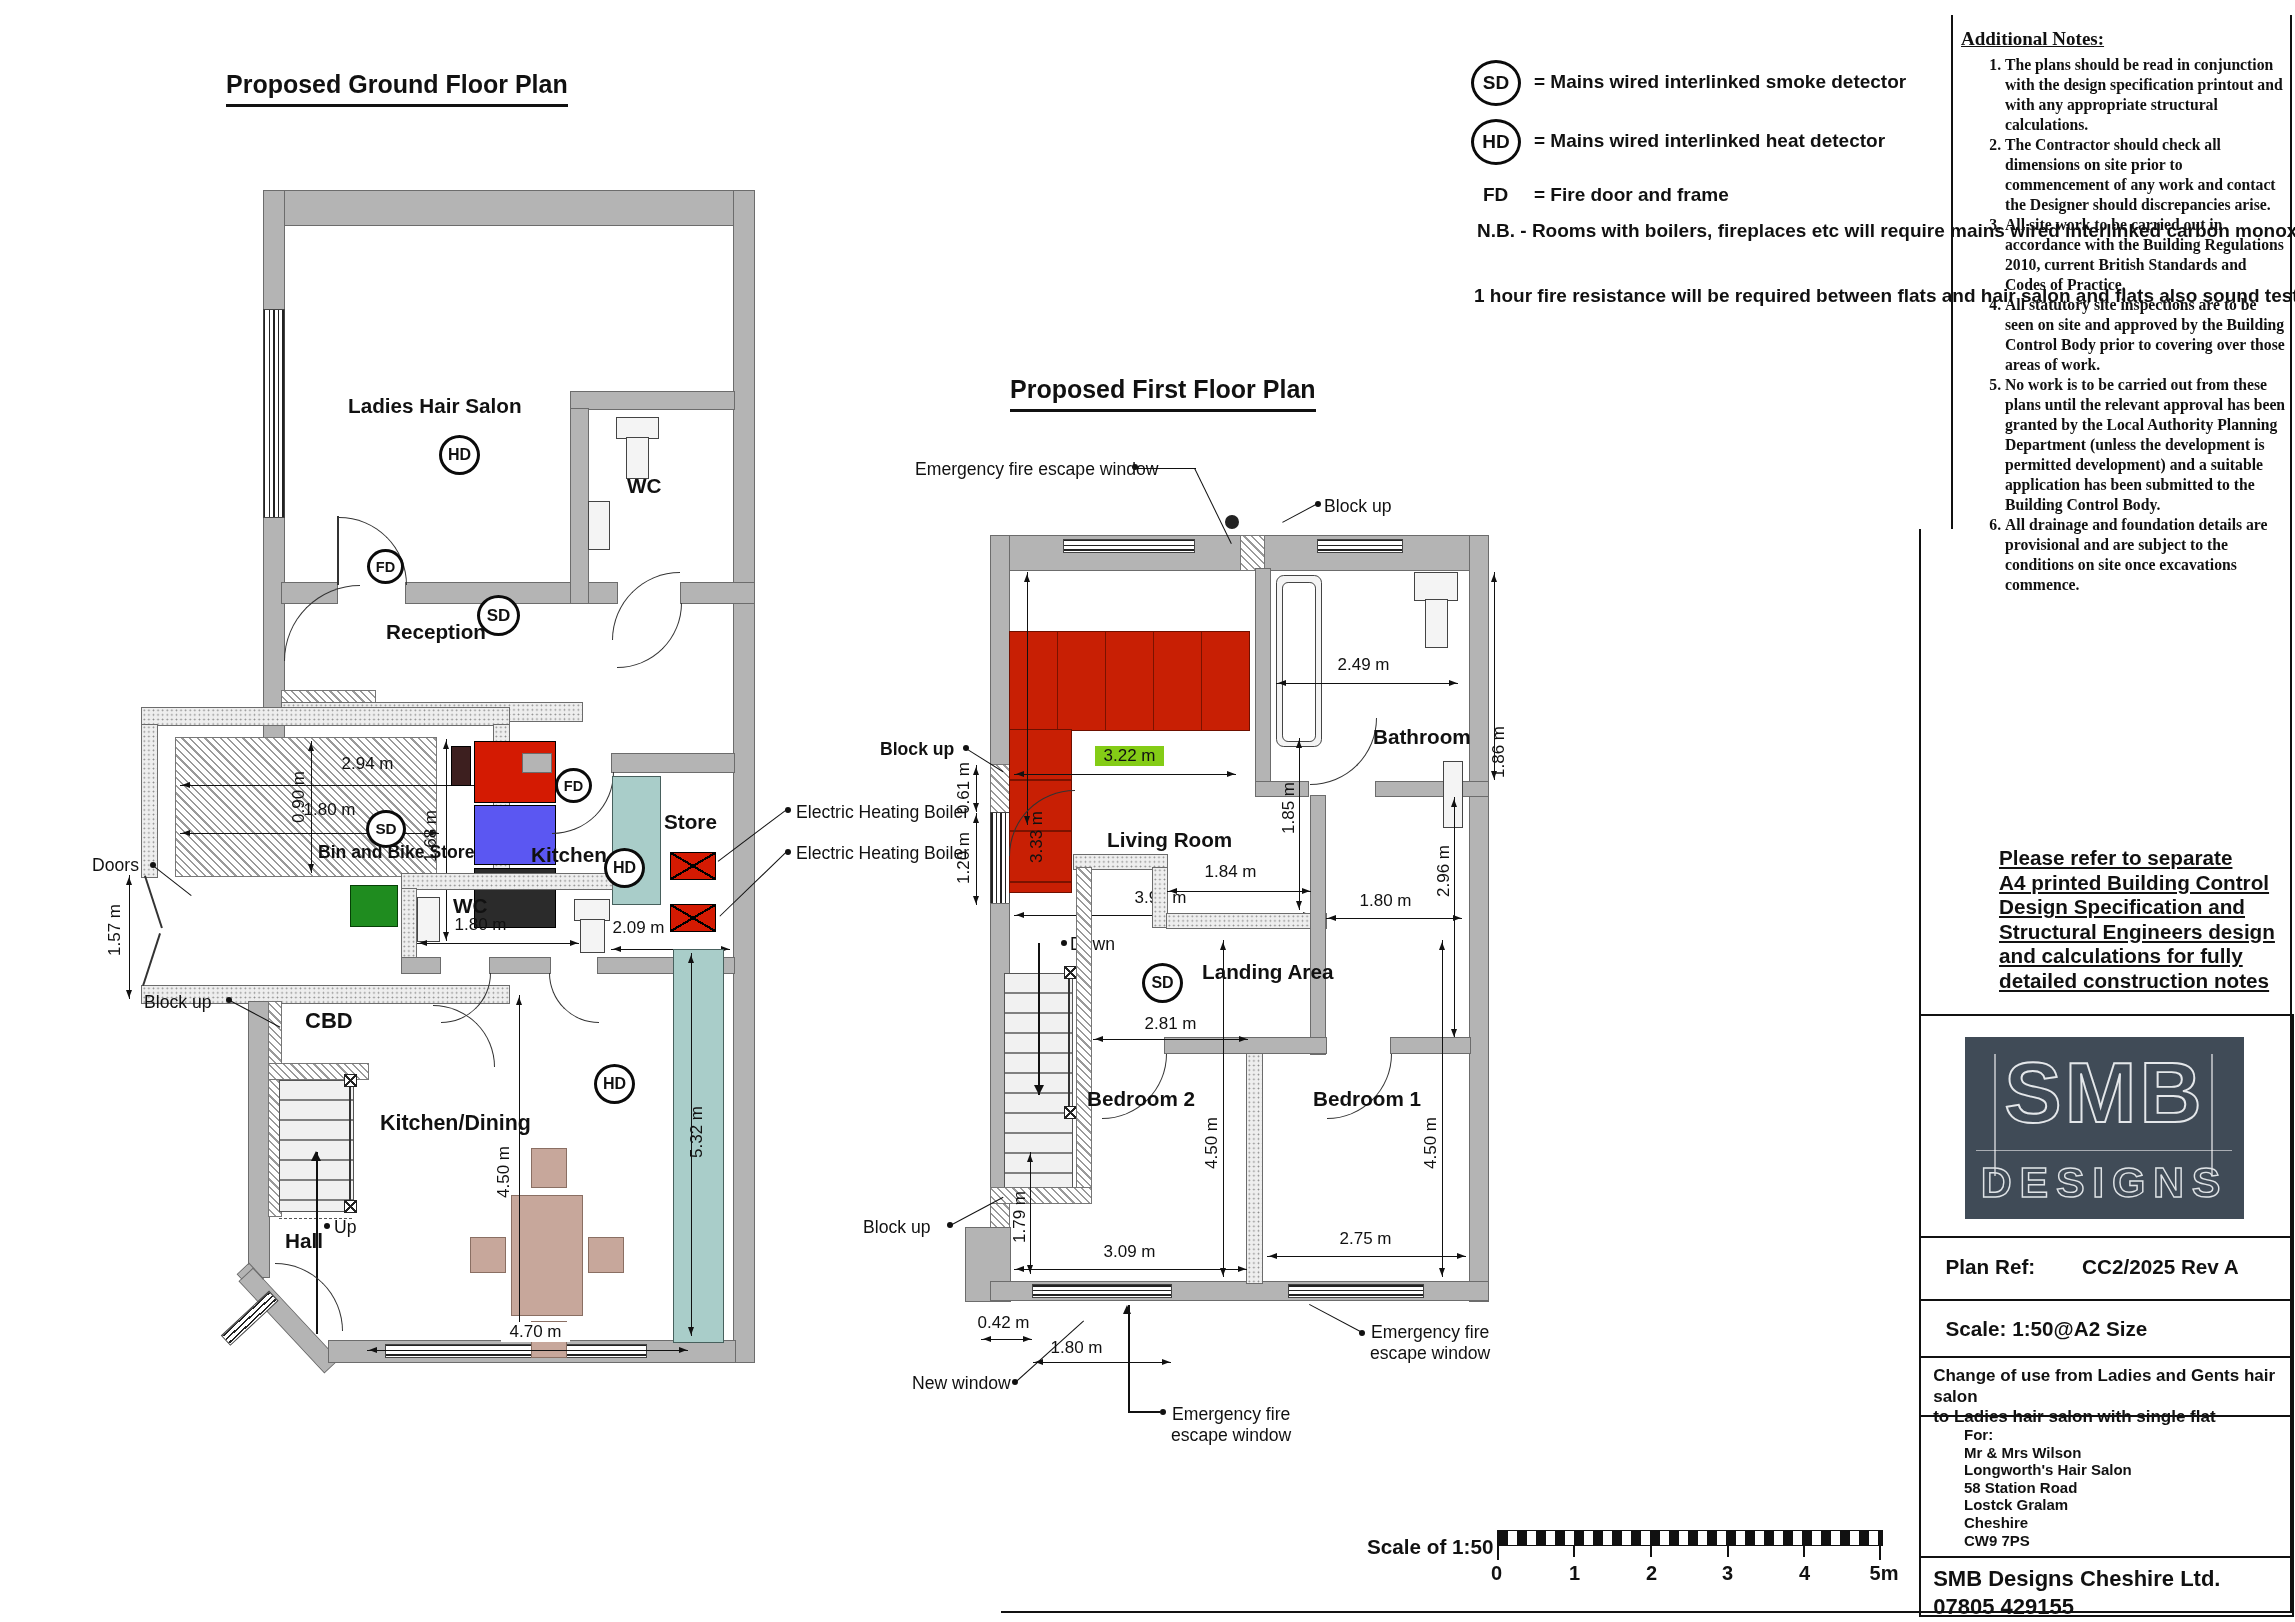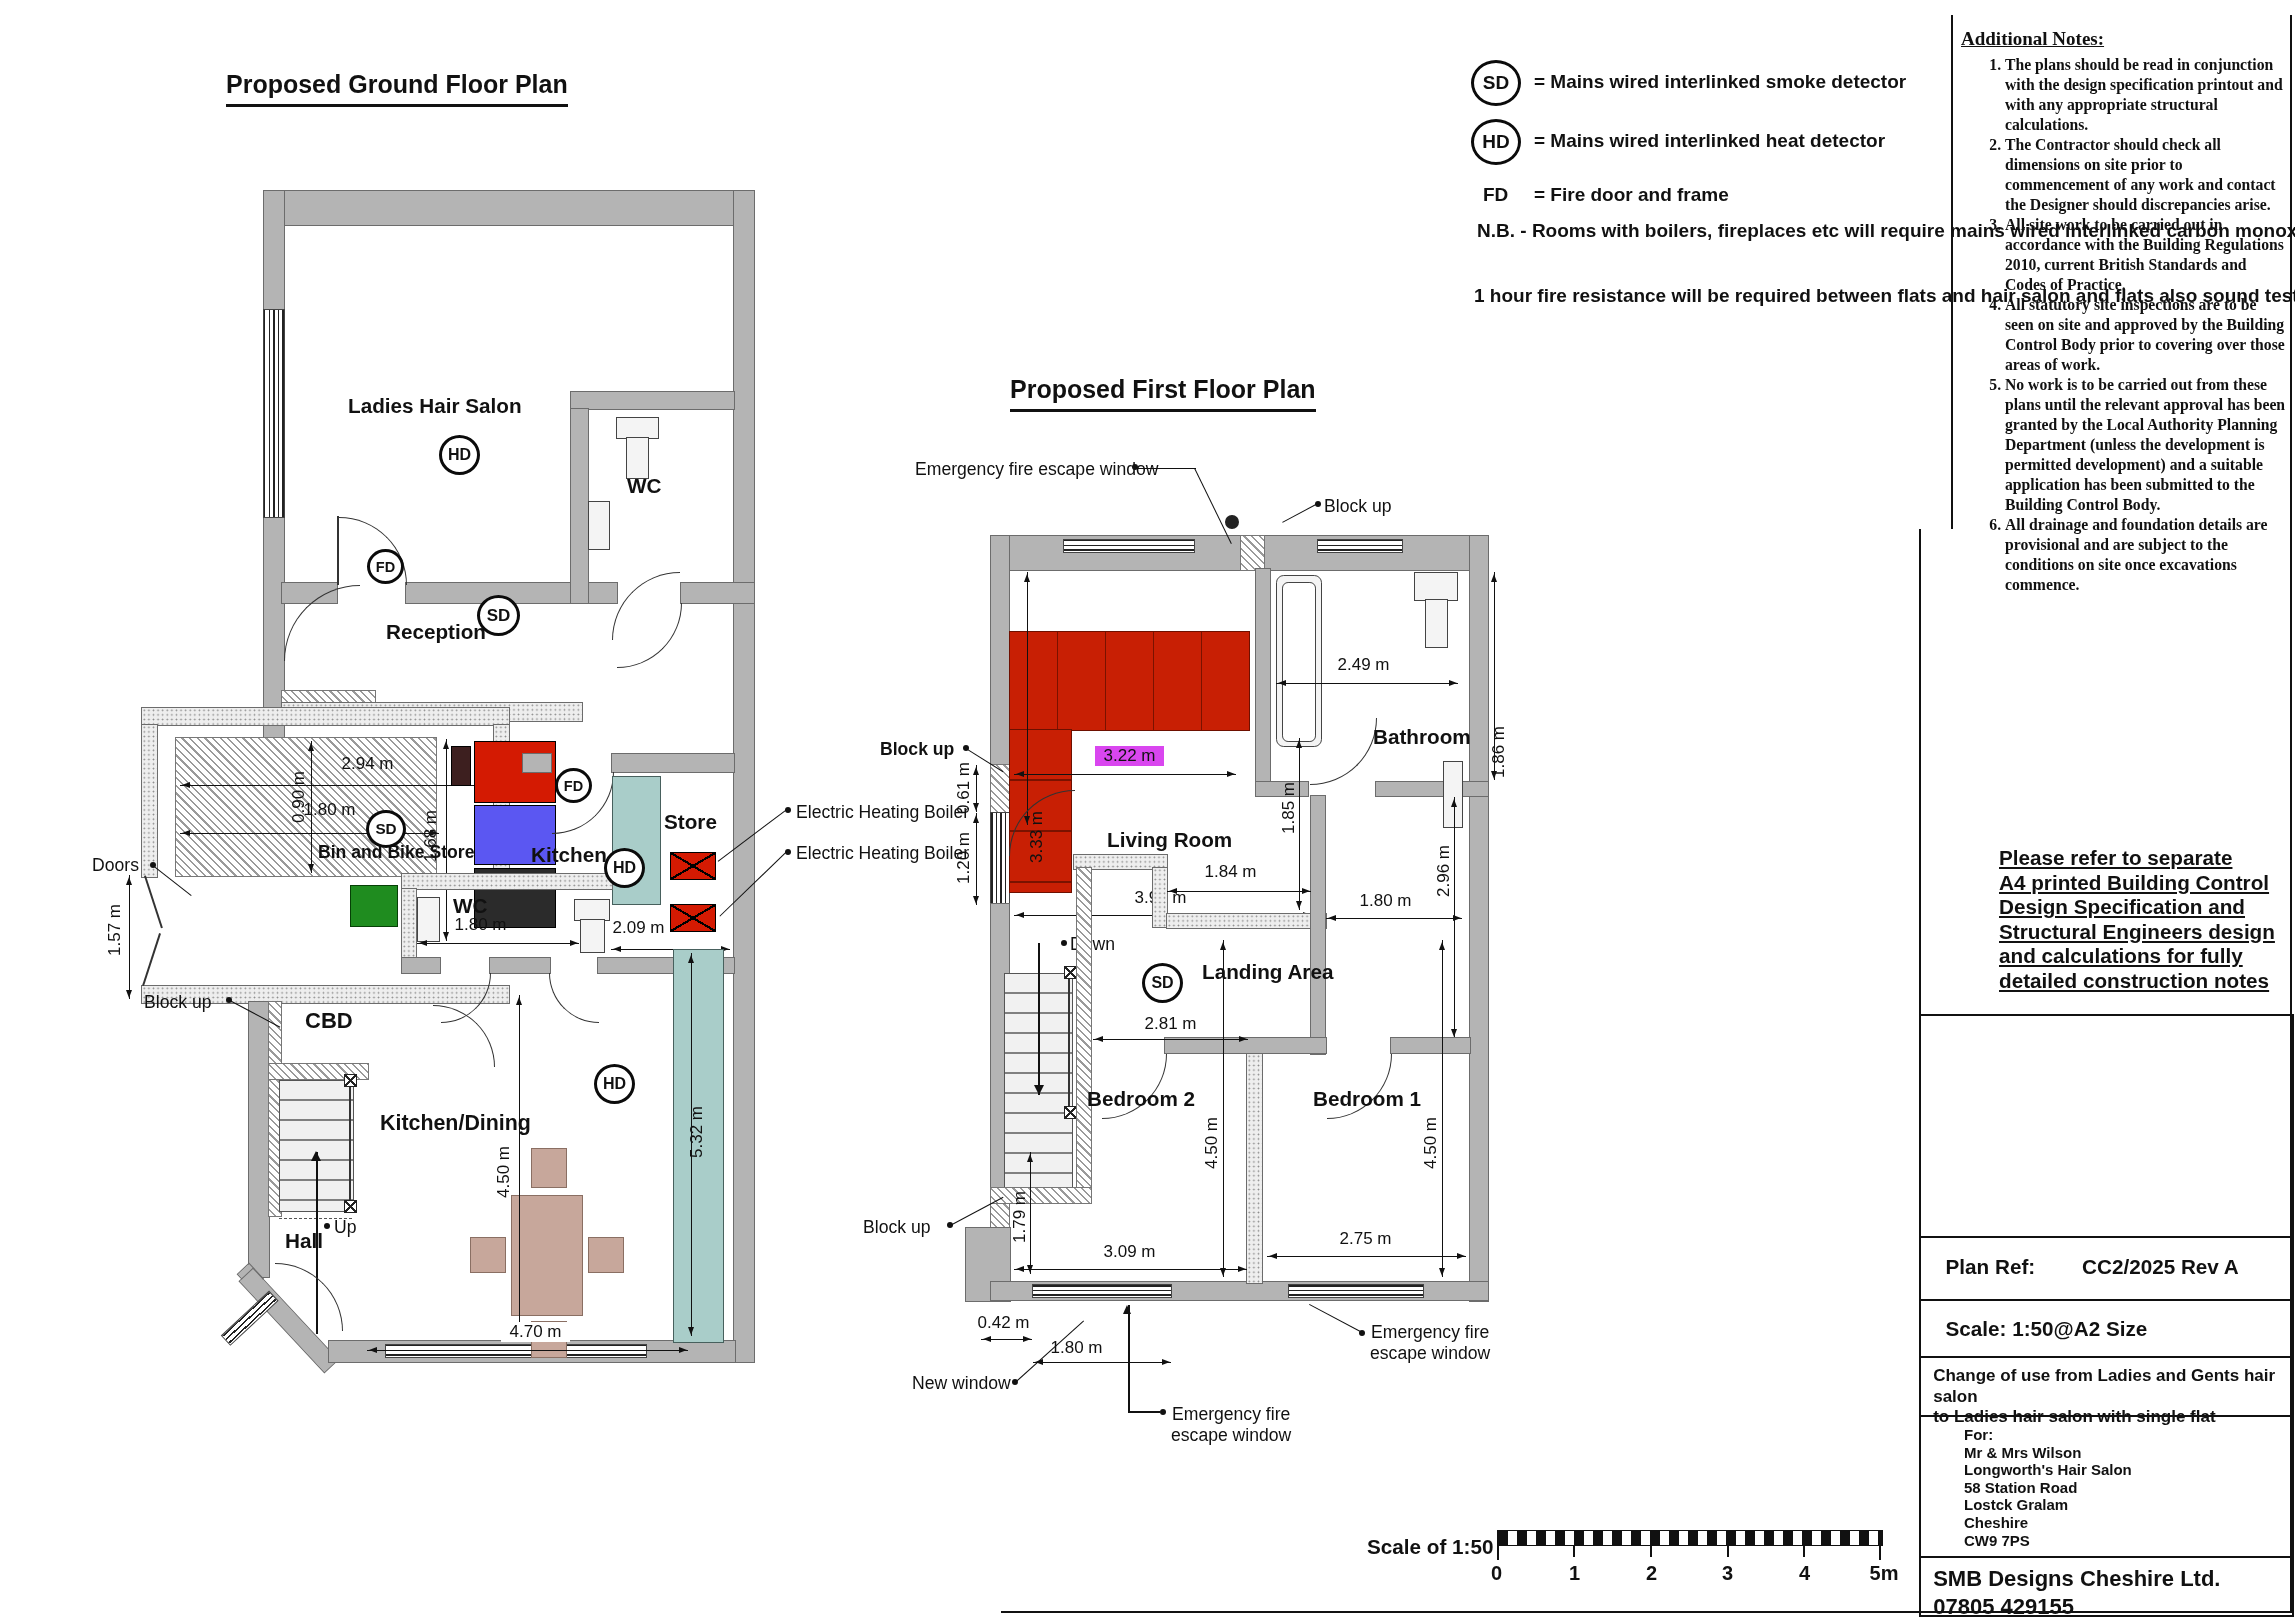--- a/index.html
+++ b/index.html
@@ -263,21 +263,21 @@
   <div class="fixt" style="left:1443px;top:761px;width:18.4px;height:65px"></div>
   <div class="room" style="left:1373px;top:725px">Bathroom</div>
   <div class="dim" style="left:1329px;top:655px">2.49 m</div>
   <div class="dh" style="left:1276px;top:683px;width:182px"></div>
   <div class="dim rot" style="left:1464px;top:742px">1.86 m</div>
   <div class="dv" style="left:1494px;top:572px;height:208px"></div>
 
   <div class="sofa-h" style="left:1009px;top:631px;width:239px;height:98px"></div>
   <div class="sofa-v" style="left:1009px;top:729px;width:61px;height:162px"></div>
   <div class="room" style="left:1107px;top:828px">Living Room</div>
-  <div class="dim" style="left:1095px;top:746px;background:#d946ef">3.22 m</div>
+  <div class="dim" style="left:1095px;top:746px;background:#84cc16">3.22 m</div>
   <div class="dh" style="left:1014px;top:774px;width:222px"></div>
   <div class="dim rot" style="left:1002px;top:827px;color:#111">3.33 m</div>
   <div class="dv" style="left:1027px;top:572px;height:253px"></div>
   <div class="dim" style="left:1126px;top:888px">3.98 m</div>
   <div class="dh" style="left:1014px;top:915px;width:298px"></div>
 
   <div class="stip" style="left:1074px;top:855px;width:93px;height:13.8px"></div>
   <div class="stip" style="left:1153px;top:868px;width:13.8px;height:59px"></div>
   <div class="stip" style="left:1167px;top:914px;width:159px;height:13.8px"></div>
   <div class="wall" style="left:1311px;top:796px;width:13.8px;height:258px"></div>
@@ -368,20 +368,27 @@
   <div class="vline" style="left:1803px;top:1546px;width:1.5px;height:10.7px"></div>
   <div class="vline" style="left:1879px;top:1546px;width:1.5px;height:13.8px"></div>
   <div class="abs" style="left:1481px;top:1562px;width:31px;text-align:center;font-weight:bold;font-size:20px">0</div>
   <div class="abs" style="left:1559px;top:1562px;width:31px;text-align:center;font-weight:bold;font-size:20px">1</div>
   <div class="abs" style="left:1636px;top:1562px;width:31px;text-align:center;font-weight:bold;font-size:20px">2</div>
   <div class="abs" style="left:1712px;top:1562px;width:31px;text-align:center;font-weight:bold;font-size:20px">3</div>
   <div class="abs" style="left:1789px;top:1562px;width:31px;text-align:center;font-weight:bold;font-size:20px">4</div>
   <div class="abs" style="left:1861px;top:1562px;width:46px;text-align:center;font-weight:bold;font-size:20px">5m</div>
 
   <div class="abs" style="left:1919px;top:1014px;width:371px;height:599px;border:2.3px solid #111">
+    <div class="abs" style="left:44px;top:20.7px;width:279px;height:182px;background:#404b57">
+      <div class="abs" style="left:29px;top:17px;width:1.5px;height:122px;background:rgba(255,255,255,.55)"></div>
+      <div class="abs" style="left:246px;top:17px;width:1.5px;height:122px;background:rgba(255,255,255,.55)"></div>
+      <div class="abs" style="left:10.7px;top:113px;width:256px;height:1.5px;background:rgba(255,255,255,.55)"></div>
+      <div class="abs" style="left:0;top:6.1px;width:100%;text-align:center;font-size:86px;font-weight:bold;color:transparent;-webkit-text-stroke:1.9px #e4e7ea;letter-spacing:3.1px">SMB</div>
+      <div class="abs" style="left:0;top:121px;width:100%;text-align:center;font-size:43px;font-weight:bold;color:transparent;-webkit-text-stroke:1.4px #dfe3e6;letter-spacing:7.7px">DESIGNS</div>
+    </div>
     <div class="abs" style="left:0;top:220px;width:100%;border-top:2.3px solid #111"></div>
     <div class="abs" style="left:24.5px;top:239px;font-weight:bold;font-size:20.7px">Plan Ref:</div>
     <div class="abs" style="left:161px;top:239px;font-weight:bold;font-size:20.7px">CC2/2025 Rev A</div>
     <div class="abs" style="left:0;top:283px;width:100%;border-top:2.3px solid #111"></div>
     <div class="abs" style="left:24.5px;top:301px;font-weight:bold;font-size:20.7px">Scale: 1:50@A2 Size</div>
     <div class="abs" style="left:0;top:340px;width:100%;border-top:2.3px solid #111"></div>
     <div class="abs pre" style="left:12.2px;top:350px;font-weight:bold;font-size:17px;line-height:20.7px">Change of use from Ladies and Gents hair salon
 to Ladies hair salon with single flat</div>
     <div class="abs" style="left:0;top:399px;width:100%;border-top:2.3px solid #111"></div>
     <div class="abs pre" style="left:43px;top:410px;font-weight:bold;font-size:15px;line-height:17.6px">For:

